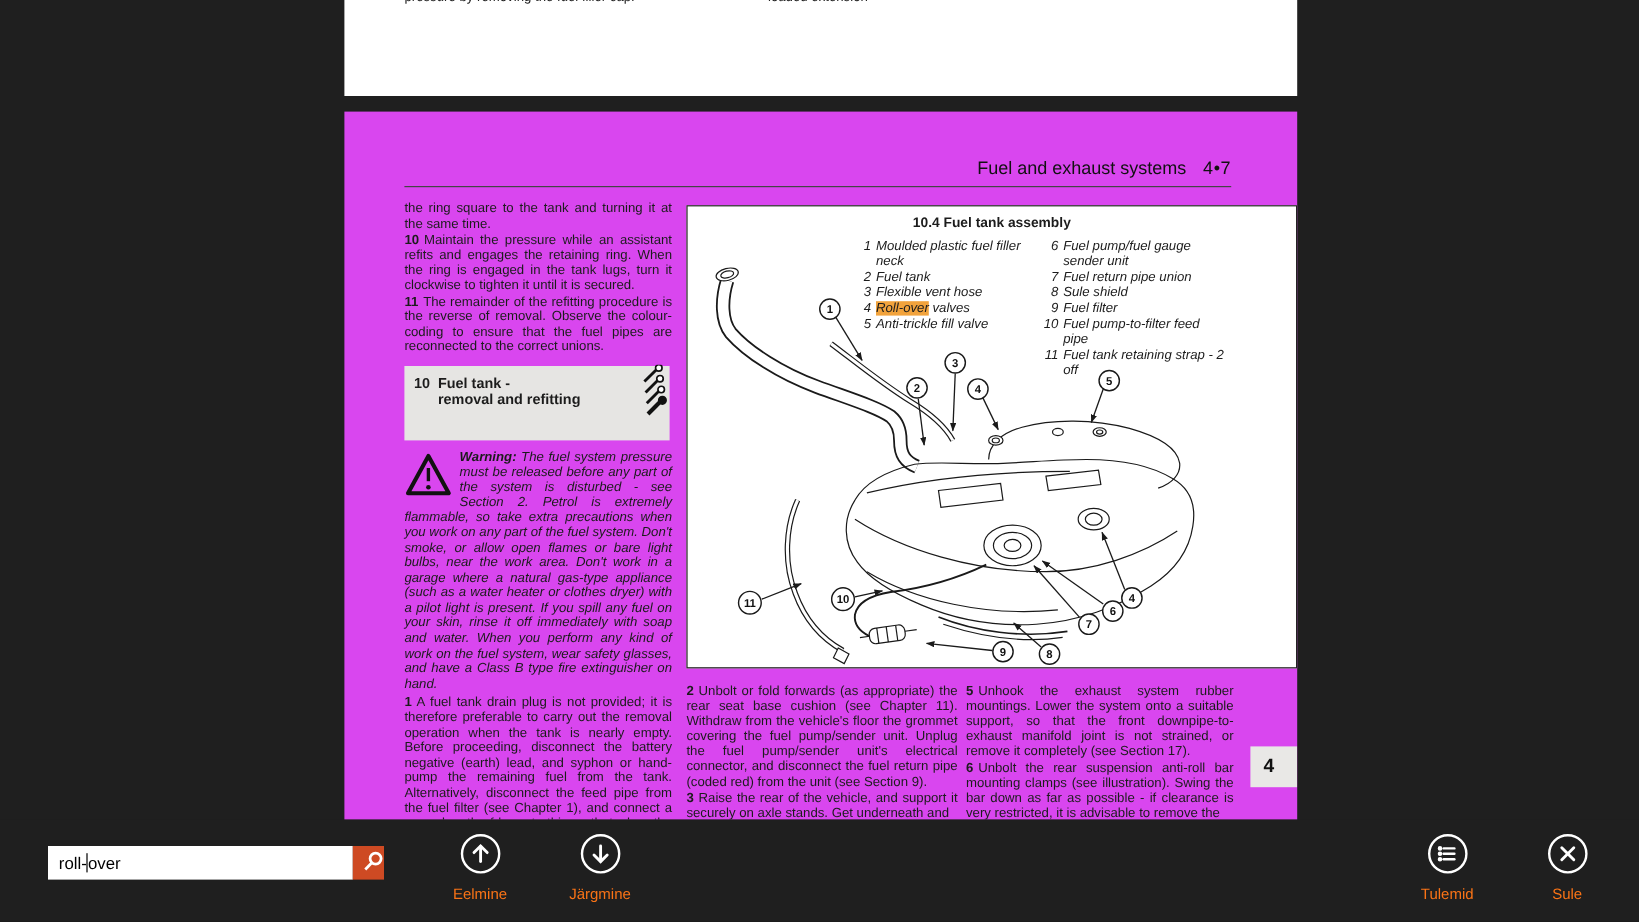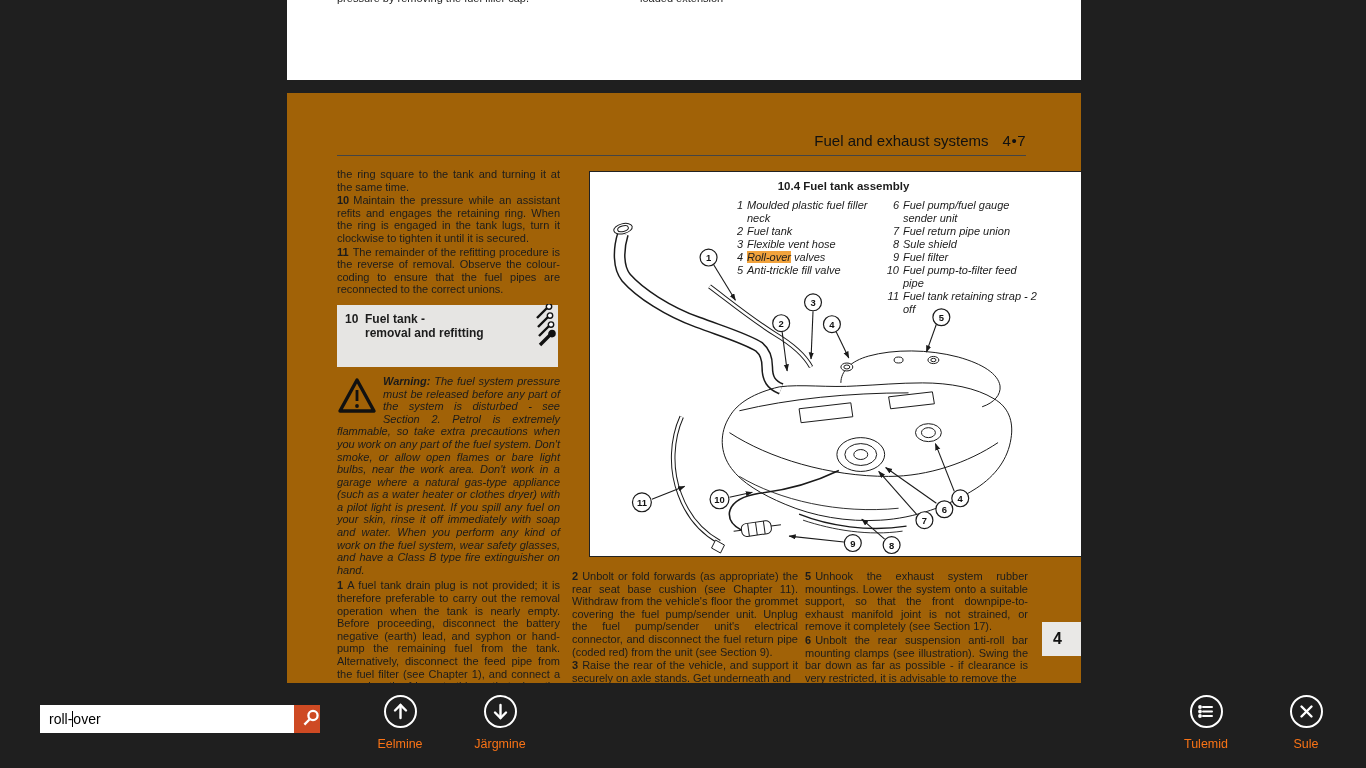--- a/index.html
+++ b/index.html
@@ -6,21 +6,21 @@
   .screen{position:relative;width:1366px;height:768px;background:#1f1f1f;overflow:hidden;
           font-family:"Liberation Sans",sans-serif;color:#1c1c1c;}
 
   
   .prev-page{position:absolute;left:287px;top:0;width:794px;height:80px;background:#ffffff;overflow:hidden;}
   .prev-frag{position:absolute;top:-8px;font-size:11px;color:#222;white-space:nowrap;}
   .prev-frag.left{left:50px;}
   .prev-frag.right{left:353px;}
 
   
-  .page{position:absolute;left:287px;top:93px;width:794px;height:590px;background:#a16207;overflow:hidden;
+  .page{position:absolute;left:287px;top:93px;width:794px;height:590px;background:#d946ef;overflow:hidden;
         font-size:11px;line-height:12.6px;}
   .page-header{position:absolute;top:42px;right:55px;font-size:15px;color:#111;}
   .page-header .pgnum{margin-left:14px;letter-spacing:.5px;}
   .header-rule{position:absolute;top:62px;left:50px;width:689px;height:1px;background:#444;}
 
   .col{position:absolute;text-align:justify;}
   .leftcol{left:50px;top:75px;width:223px;}
   .midcol{left:285px;top:477px;width:226px;}
   .rightcol{left:518px;top:477px;width:223px;}
   .para{margin:0 0 1px 0;}
@@ -30,21 +30,21 @@
   .section-inner{position:absolute;left:8px;top:7px;font-weight:bold;font-size:12px;line-height:14px;text-align:left;}
   .section-inner .snum{display:inline-block;width:20px;}
   .section-line2{padding-left:20px;}
   .spanner-rating{position:absolute;right:2px;top:-1px;}
 
   .warning-block{margin-top:5px;font-style:italic;color:#1b1b1b;}
   .warn-tri{float:left;width:40px;height:38px;margin:2px 6px 2px 0;}
   .warning-block .lead{font-weight:bold;}
 
   
-  .figure{position:absolute;left:302px;top:78px;width:509px;height:386px;border:1px solid #222;background:#fff;box-sizing:border-box;}
+  .figure{position:absolute;left:285px;top:78px;width:509px;height:386px;border:1px solid #222;background:#fff;box-sizing:border-box;}
   .fig-caption{position:absolute;top:8px;left:0;width:100%;text-align:center;font-weight:bold;font-size:11.5px;}
   .legend{position:absolute;font-style:italic;font-size:11px;line-height:13px;}
   .legend-left{left:136px;top:27px;width:155px;}
   .legend-right{left:292px;top:27px;width:158px;}
   .li{display:grid;grid-template-columns:17px 1fr;column-gap:4px;}
   .li .n{text-align:right;}
   .hl{background:#f2a33c;}
   .fig-svg{position:absolute;left:0;top:0;width:453px;height:384px;}
 
   .chapter-tab{position:absolute;left:755px;top:529px;width:39px;height:34px;background:#e9e8e6;}

